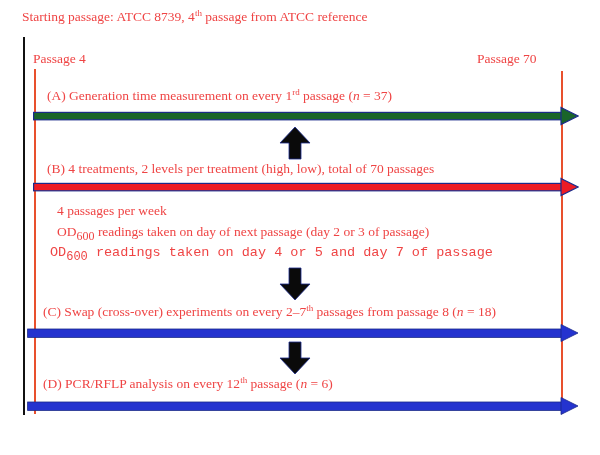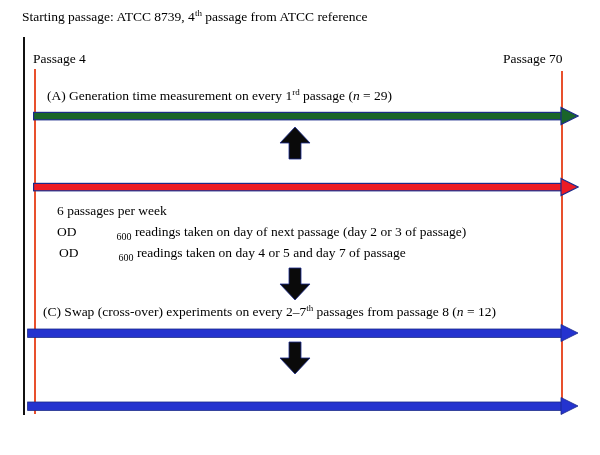--- a/index.html
+++ b/index.html
@@ -6,39 +6,38 @@
     margin: 0;
     padding: 0;
     background: #ffffff;
   }
   .canvas {
     position: relative;
     width: 600px;
     height: 455px;
     background: #ffffff;
     font-family: "Liberation Serif", "DejaVu Serif", serif;
-    color: #000000;
+    color: #ef4444;
     overflow: hidden;
   }
   .txt {
     position: absolute;
     font-size: 13.5px;
     line-height: 17px;
     white-space: nowrap;
   }
   .txt sup, .sup {
     font-size: 9px;
     vertical-align: super;
     line-height: 0;
   }
   .sub {
-    font-size: 10px;
+    font-size: 12px;
     vertical-align: sub;
     line-height: 0;
-    margin-left: 40px;
   }
   .ital {
     font-style: italic;
   }
   .vline {
     position: absolute;
     width: 1.5px;
   }
   .vline.black { background: #111111; }
   .vline.orange { background: #e8502d; }
@@ -54,62 +53,66 @@
 
   <div class="txt" style="left:22px; top:8px;">
     <span>Starting passage: ATCC 8739, 4</span><span class="sup">th</span><span> passage from ATCC reference</span>
   </div>
 
   <div class="vline black" style="left:23px; top:37px; height:378px;"></div>
   <div class="vline orange" style="left:34px; top:69px; height:345px;"></div>
   <div class="vline orange" style="left:561px; top:71px; height:343px;"></div>
 
   <div class="txt" style="left:33px; top:50px;">Passage 4</div>
-  <div class="txt" style="left:503px; top:50px;">Passage 70</div>
+  <div class="txt" style="left:477px; top:50px;">Passage 70</div>
 
   <div class="txt" style="left:47px; top:87px;">
-    <span>(A) Generation time measurement on every 1</span><span class="sup">rd</span><span> passage (</span><span class="ital">n</span><span> = 29)</span>
+    <span>(A) Generation time measurement on every 1</span><span class="sup">rd</span><span> passage (</span><span class="ital">n</span><span> = 37)</span>
   </div>
   <svg class="arrow-svg" style="left:33px; top:106px;" width="546" height="20" viewBox="0 0 546 20">
     <rect x="0.6" y="6.4" width="528" height="7.4" stroke="#1b2a8a" stroke-width="1.2" fill="#1a652a"></rect>
     <polygon points="528,1.5 545,10 528,18.5" stroke="#1b2a8a" stroke-width="1.2" fill="#1a652a"></polygon>
   </svg>
 
   <svg class="arrow-svg" style="left:279px; top:126px;" width="32" height="34" viewBox="0 0 32 34">
     <polygon points="16,1 31,17 22,17 22,33 10,33 10,17 1,17" stroke="#1b2a8a" stroke-width="0.8" fill="#0a0a0a"></polygon>
   </svg>
 
+  <div class="txt" style="left:47px; top:160px;">(B) 4 treatments, 2 levels per treatment (high, low), total of 70 passages</div>
   <svg class="arrow-svg" style="left:33px; top:177px;" width="546" height="20" viewBox="0 0 546 20">
     <rect x="0.6" y="6.4" width="528" height="7.4" stroke="#1b2a8a" stroke-width="1.2" fill="#ed1c24"></rect>
     <polygon points="528,1.5 545,10 528,18.5" stroke="#1b2a8a" stroke-width="1.2" fill="#ed1c24"></polygon>
   </svg>
 
-  <div class="txt" style="left:57px; top:202px;">6 passages per week</div>
+  <div class="txt" style="left:57px; top:202px;">4 passages per week</div>
   <div class="txt" style="left:57px; top:223px;">
     <span>OD</span><span class="sub">600</span><span> readings taken on day of next passage (day 2 or 3 of passage)</span>
   </div>
-  <div class="txt" style="left:59px; top:244px;">
+  <div class="txt" style="left:50px; top:244px;font-family:Liberation Mono, monospace;">
     <span>OD</span><span class="sub">600</span><span> readings taken on day 4 or 5 and day 7 of passage</span>
   </div>
 
   <svg class="arrow-svg" style="left:279px; top:267px;" width="32" height="34" viewBox="0 0 32 34">
     <polygon points="10,1 22,1 22,17 31,17 16,33 1,17 10,17" stroke="#1b2a8a" stroke-width="0.8" fill="#0a0a0a"></polygon>
   </svg>
 
   <div class="txt" style="left:43px; top:303px;">
-    <span>(C) Swap (cross-over) experiments on every 2–7</span><span class="sup">th</span><span> passages from passage 8 (</span><span class="ital">n</span><span> = 12)</span>
+    <span>(C) Swap (cross-over) experiments on every 2–7</span><span class="sup">th</span><span> passages from passage 8 (</span><span class="ital">n</span><span> = 18)</span>
   </div>
   <svg class="arrow-svg" style="left:27px; top:323px;" width="552" height="20" viewBox="0 0 552 20">
     <rect x="0.6" y="6" width="534" height="8.4" stroke="#1b2a8a" stroke-width="0.8" fill="#2433cf"></rect>
     <polygon points="534,1.5 551,10 534,18.5" stroke="#1b2a8a" stroke-width="0.8" fill="#2433cf"></polygon>
   </svg>
 
   <svg class="arrow-svg" style="left:279px; top:341px;" width="32" height="34" viewBox="0 0 32 34">
     <polygon points="10,1 22,1 22,17 31,17 16,33 1,17 10,17" stroke="#1b2a8a" stroke-width="0.8" fill="#0a0a0a"></polygon>
   </svg>
 
+  <div class="txt" style="left:43px; top:375px;">
+    <span>(D) PCR/RFLP analysis on every 12</span><span class="sup">th</span><span> passage (</span><span class="ital">n</span><span> = 6)</span>
+  </div>
   <svg class="arrow-svg" style="left:27px; top:396px;" width="552" height="20" viewBox="0 0 552 20">
     <rect x="0.6" y="6" width="534" height="8.4" stroke="#1b2a8a" stroke-width="0.8" fill="#2433cf"></rect>
     <polygon points="534,1.5 551,10 534,18.5" stroke="#1b2a8a" stroke-width="0.8" fill="#2433cf"></polygon>
   </svg>
 
 
 </div>
 
 </body></html>

